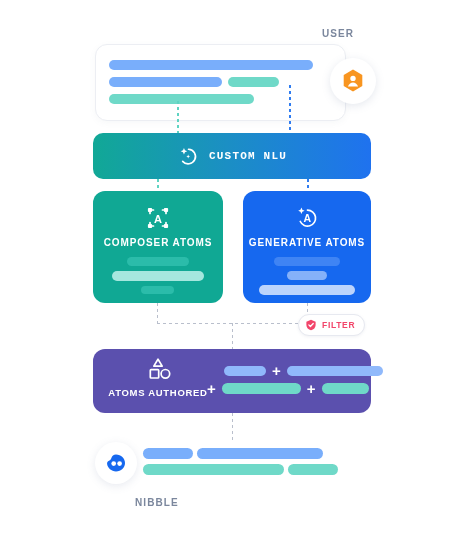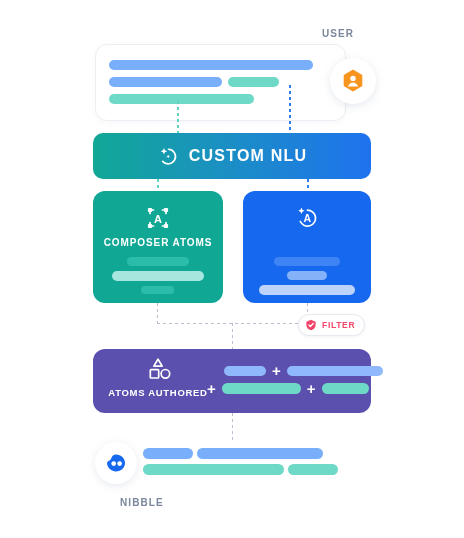--- a/index.html
+++ b/index.html
@@ -81,23 +81,24 @@
     position: absolute;
     left: 93px; top: 133px;
     width: 278px; height: 46px;
     border-radius: 10px;
     background: linear-gradient(90deg, #11a896 0%, #1b8fc4 48%, #1f72ef 100%);
     display: flex; align-items: center; justify-content: center;
     gap: 10px;
   }
   .nlu-label {
     color: #ffffff;
-    font-size: 16px;
+    font-size: 11px;
     font-weight: 700;
     letter-spacing: 1.2px;
+    font-family: Liberation Mono, monospace;
   }
 
   
   .card {
     position: absolute;
     border-radius: 12px;
     top: 191px;
     height: 112px;
   }
   .card.authored { left: 93px; width: 130px; background: #10a894; }
@@ -233,20 +234,21 @@
   </div>
 
   <div class="card generative">
     <div class="card-icon" style="top:14px;">
       <svg width="26" height="26" viewBox="0 0 26 26">
         <path d="M13.5 5.1 a8 8 0 1 1 -7.2 11.4" fill="none" stroke="#ffffff" stroke-width="1.7" stroke-linecap="round"></path>
         <path d="M7.4 2.6 l0.95 2.25 l2.25 0.95 l-2.25 0.95 l-0.95 2.25 l-0.95 -2.25 l-2.25 -0.95 l2.25 -0.95 Z" fill="#ffffff"></path>
         <text x="13.4" y="17.4" text-anchor="middle" font-family="Liberation Sans, sans-serif" font-size="10.5" font-weight="700" fill="#ffffff">A</text>
       </svg>
     </div>
+    <div class="card-title" style="top:46px;">GENERATIVE ATOMS</div>
     <div class="abs pill" style="left:31px; top:66px; width:66px; height:9px; background:#3f84f4;"></div>
     <div class="abs pill" style="left:44px; top:80px; width:40px; height:9px; background:#85b1f9;"></div>
     <div class="abs pill" style="left:16px; top:94px; width:96px; height:10px; background:#bcd4fc;"></div>
   </div>
 
   <div class="vdash" style="left:157px; top:303px; height:21px; color:#b9bfcc;"></div>
   <div class="vdash" style="left:307px; top:303px; height:21px; color:#b9bfcc;"></div>
   <div class="hdash" style="left:157px; top:323px; width:150px; color:#b9bfcc;"></div>
   <div class="vdash" style="left:232px; top:323px; height:26px; color:#b9bfcc;"></div>
 
@@ -292,15 +294,15 @@
       <circle cx="10.7" cy="13.6" r="2.35" fill="#ffffff"></circle>
       <circle cx="16.6" cy="13.6" r="2.35" fill="#ffffff"></circle>
     </svg>
   </div>
 
   <div class="abs pill" style="left:143px; top:448px; width:50px; height:11px; background:#79aefb;"></div>
   <div class="abs pill" style="left:197px; top:448px; width:126px; height:11px; background:#79aefb;"></div>
   <div class="abs pill" style="left:143px; top:464px; width:141px; height:11px; background:#6fd9c8;"></div>
   <div class="abs pill" style="left:288px; top:464px; width:50px; height:11px; background:#6fd9c8;"></div>
 
-  <div class="caption" style="left:106px; top:497px;">NIBBLE</div>
+  <div class="caption" style="left:121px; top:497px;">NIBBLE</div>
 
 </div>
 
 </body></html>

